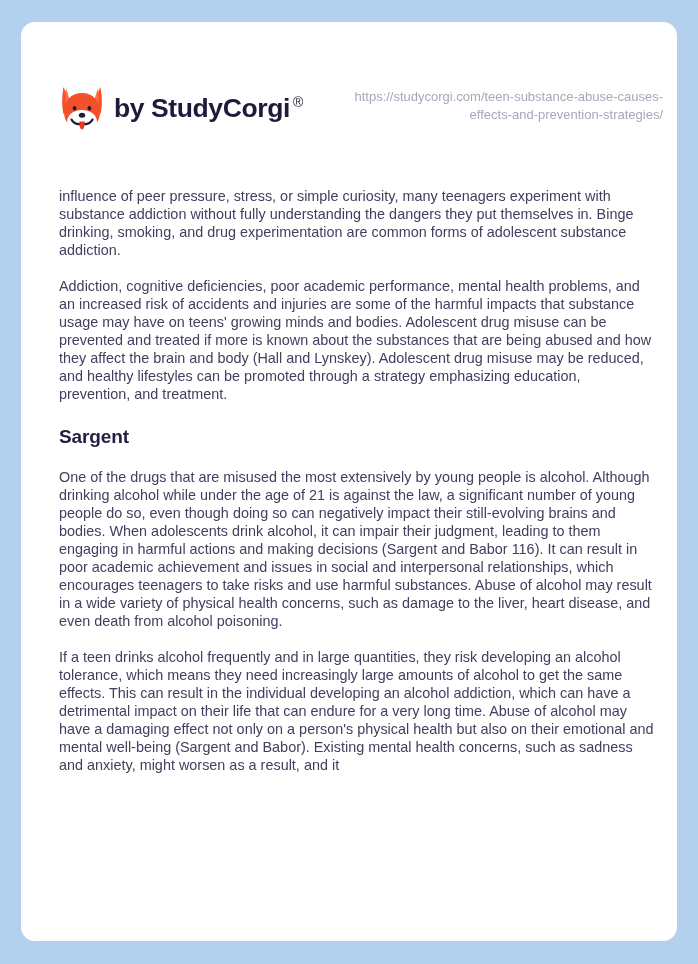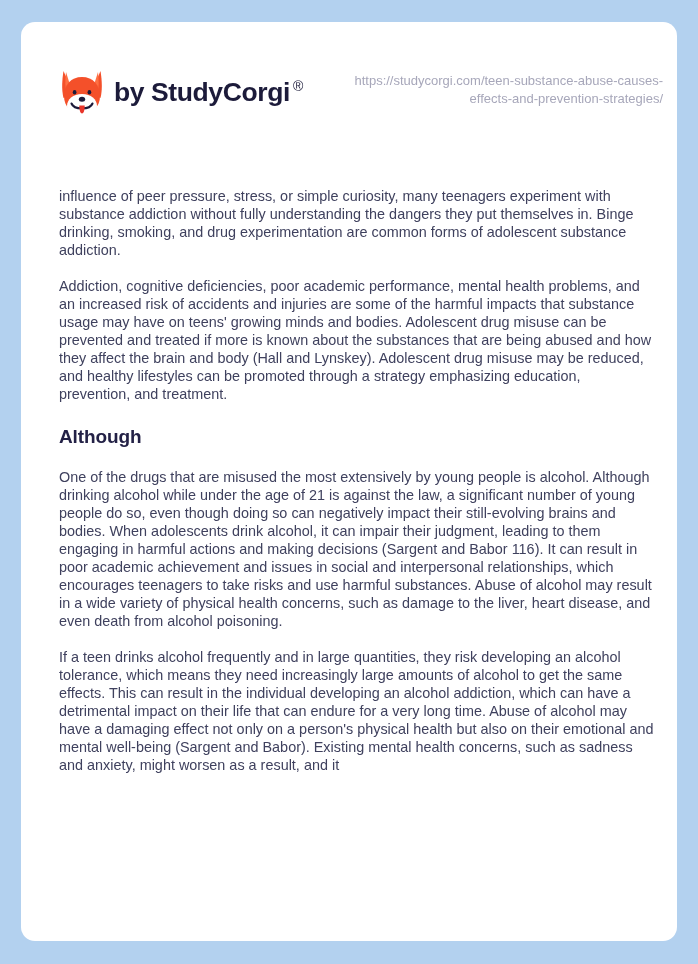--- a/index.html
+++ b/index.html
@@ -28,21 +28,21 @@
   .doc-header {
     position: absolute;
     left: 0;
     top: 0;
     width: 656px;
     height: 128px;
     display: flex;
     align-items: flex-start;
     justify-content: space-between;
     box-sizing: border-box;
-    padding: 44px 14px 0 38px;
+    padding: 60px 14px 0 38px;
   }
   .brand {
     display: flex;
     align-items: center;
     gap: 9px;
     flex: none;
     margin-top: 2px;
   }
   .brand-logo {
     width: 46px;
@@ -149,20 +149,20 @@
       <div class="header-url">https://studycorgi.com/teen-substance-abuse-causes-effects-and-prevention-strategies/</div>
     </div>
 
   </div>
 
   <div class="doc-body">
 
     <p>influence of peer pressure, stress, or simple curiosity, many teenagers experiment with substance addiction without fully understanding the dangers they put themselves in. Binge drinking, smoking, and drug experimentation are common forms of adolescent substance addiction.</p>
     <p>Addiction, cognitive deficiencies, poor academic performance, mental health problems, and an increased risk of accidents and injuries are some of the harmful impacts that substance usage may have on teens' growing minds and bodies. Adolescent drug misuse can be prevented and treated if more is known about the substances that are being abused and how they affect the brain and body (Hall and Lynskey). Adolescent drug misuse may be reduced, and healthy lifestyles can be promoted through a strategy emphasizing education, prevention, and treatment.</p>
 
-    <h2 class="section-heading">Although</h2>
+    <h2 class="section-heading">Sargent</h2>
 
     <p>One of the drugs that are misused the most extensively by young people is alcohol. Although drinking alcohol while under the age of 21 is against the law, a significant number of young people do so, even though doing so can negatively impact their still-evolving brains and bodies. When adolescents drink alcohol, it can impair their judgment, leading to them engaging in harmful actions and making decisions (Sargent and Babor 116). It can result in poor academic achievement and issues in social and interpersonal relationships, which encourages teenagers to take risks and use harmful substances. Abuse of alcohol may result in a wide variety of physical health concerns, such as damage to the liver, heart disease, and even death from alcohol poisoning.</p>
     <p class="last">If a teen drinks alcohol frequently and in large quantities, they risk developing an alcohol tolerance, which means they need increasingly large amounts of alcohol to get the same effects. This can result in the individual developing an alcohol addiction, which can have a detrimental impact on their life that can endure for a very long time. Abuse of alcohol may have a damaging effect not only on a person's physical health but also on their emotional and mental well-being (Sargent and Babor). Existing mental health concerns, such as sadness and anxiety, might worsen as a result, and it</p>
 
   </div>
 
 </div>
 
 </body></html>

